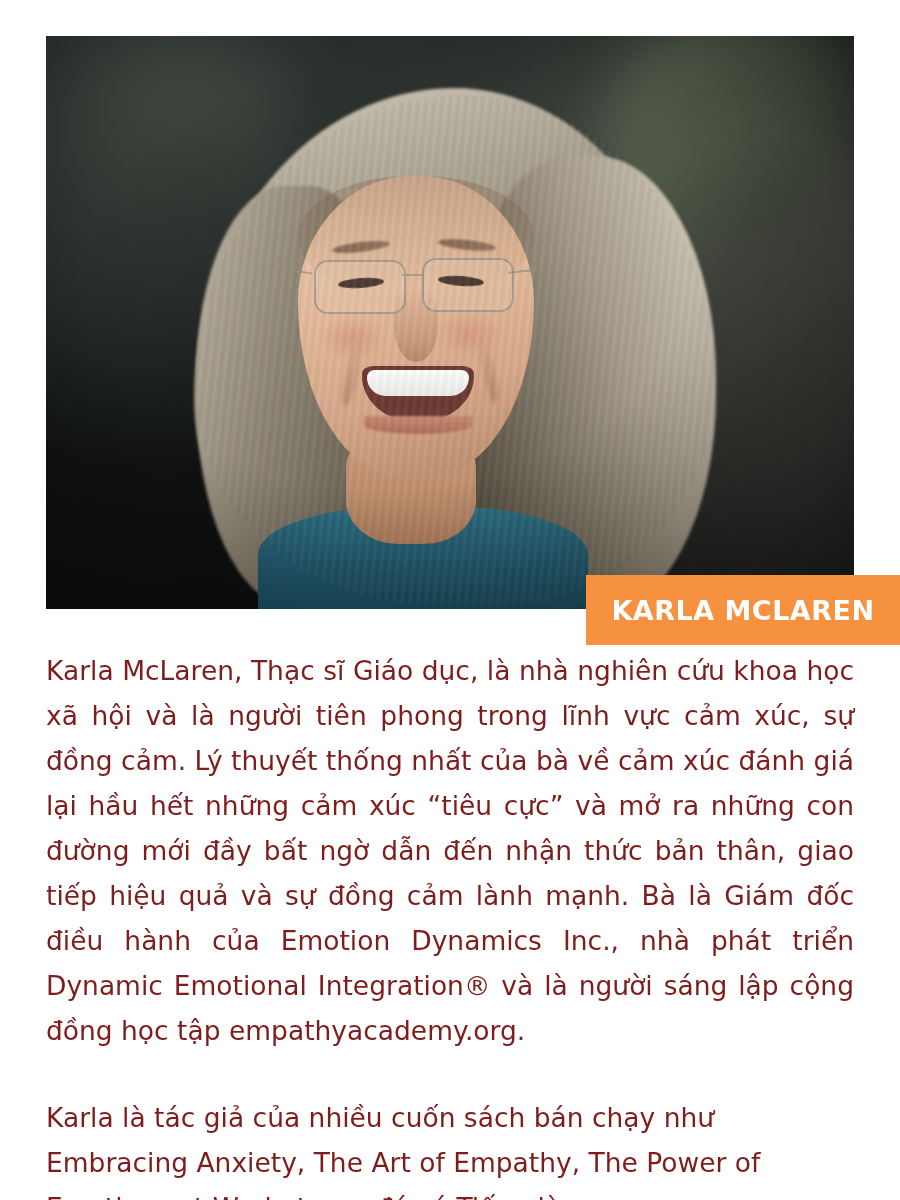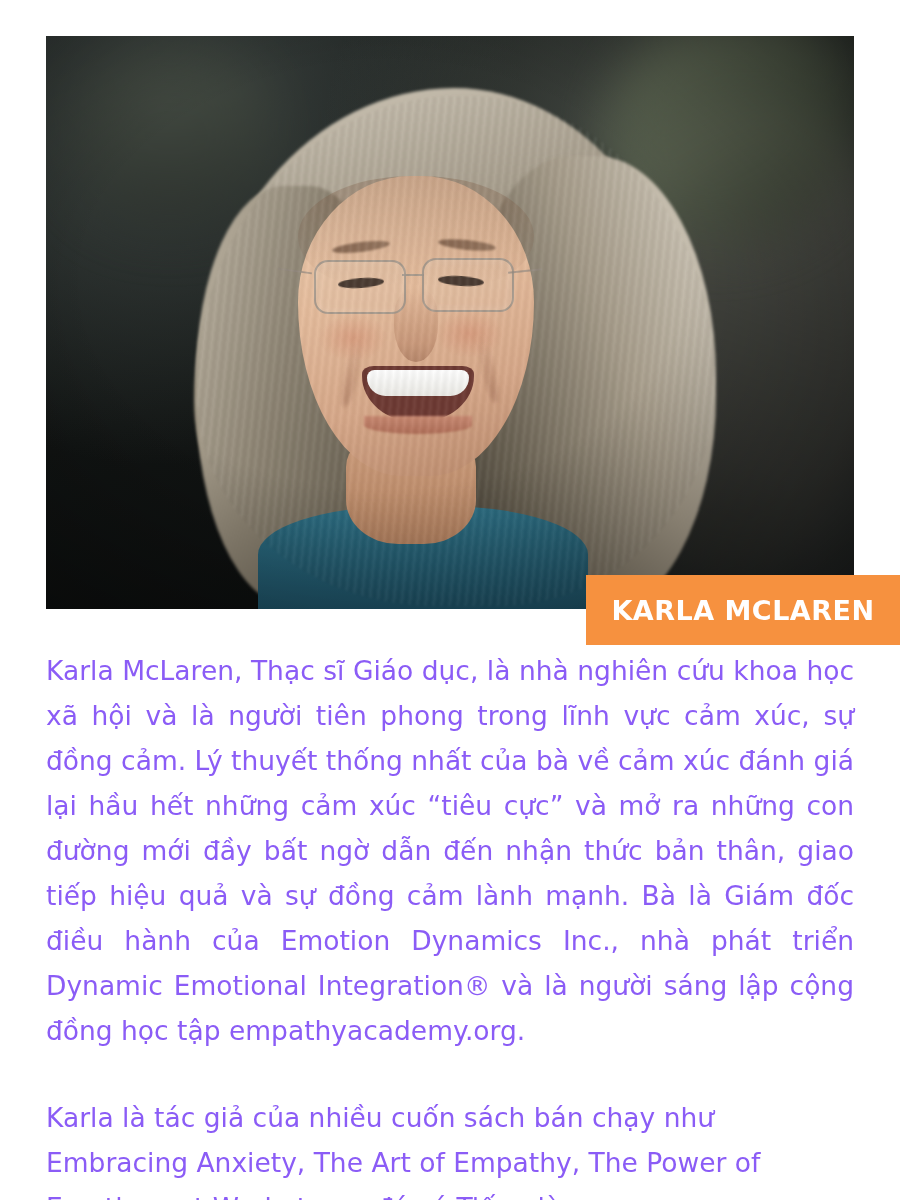--- a/index.html
+++ b/index.html
@@ -270,21 +270,21 @@
     position: absolute;
     left: 46px;
     top: 648px;
     width: 808px;
   }
   .para {
     margin: 0;
     font-family: "DejaVu Sans", sans-serif;
     font-size: 26.5px;
     line-height: 45px;
-    color: #8b5cf6;
+    color: #7f1d1d;
     text-align: justify;
     text-justify: inter-word;
   }
   .para + .para { margin-top: 42px; }
   .para.last { text-align: left; }
 </style>
 </head>
 <body>
 
 <div class="page">

